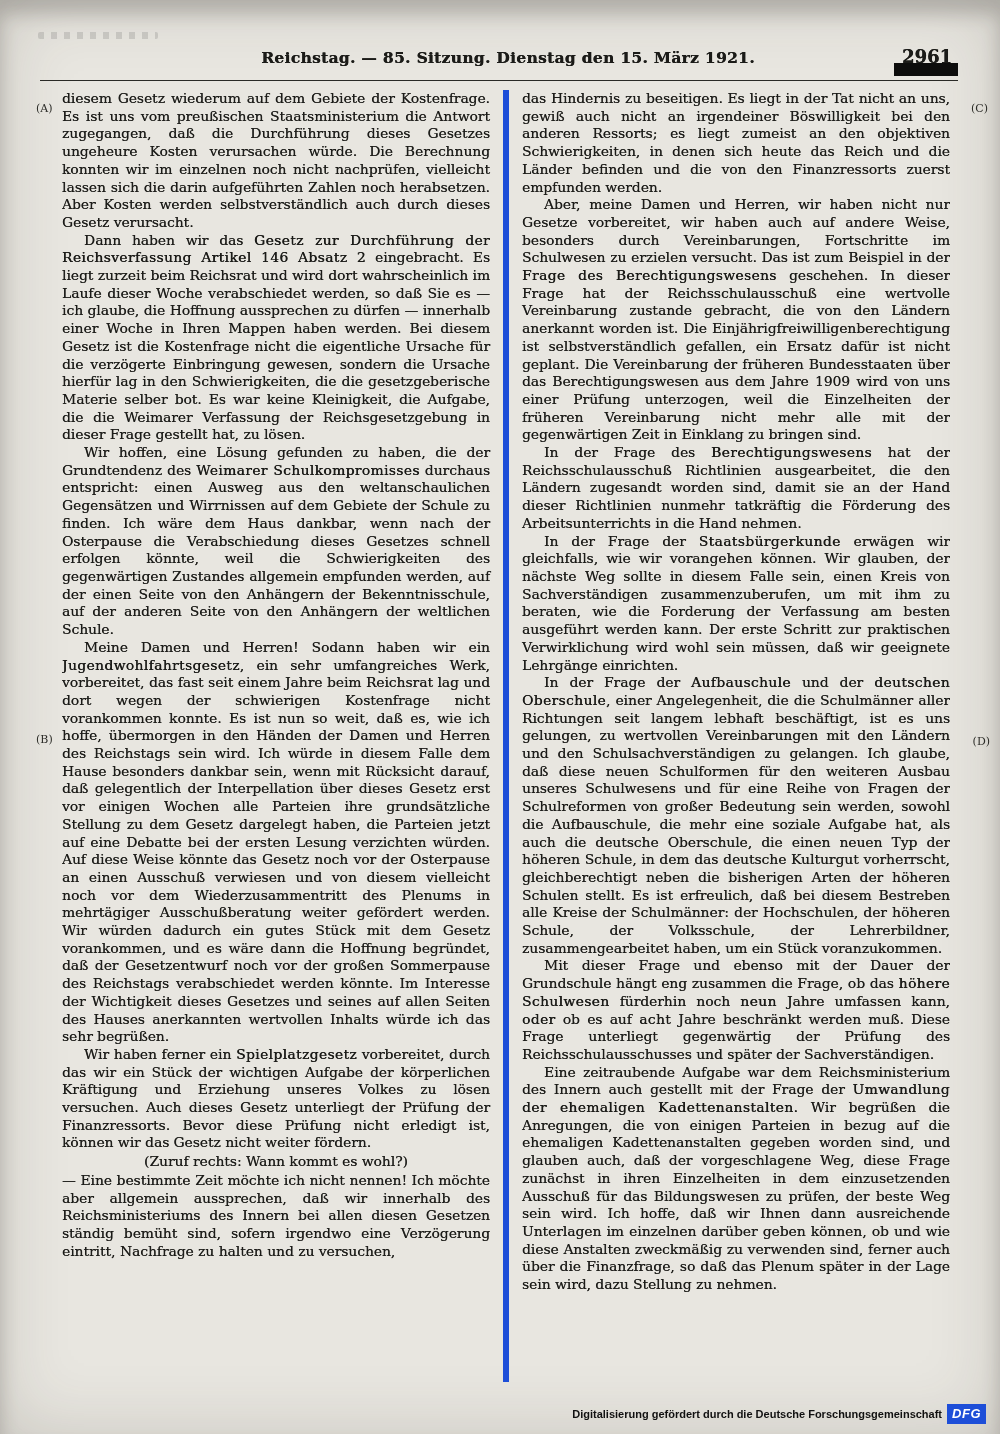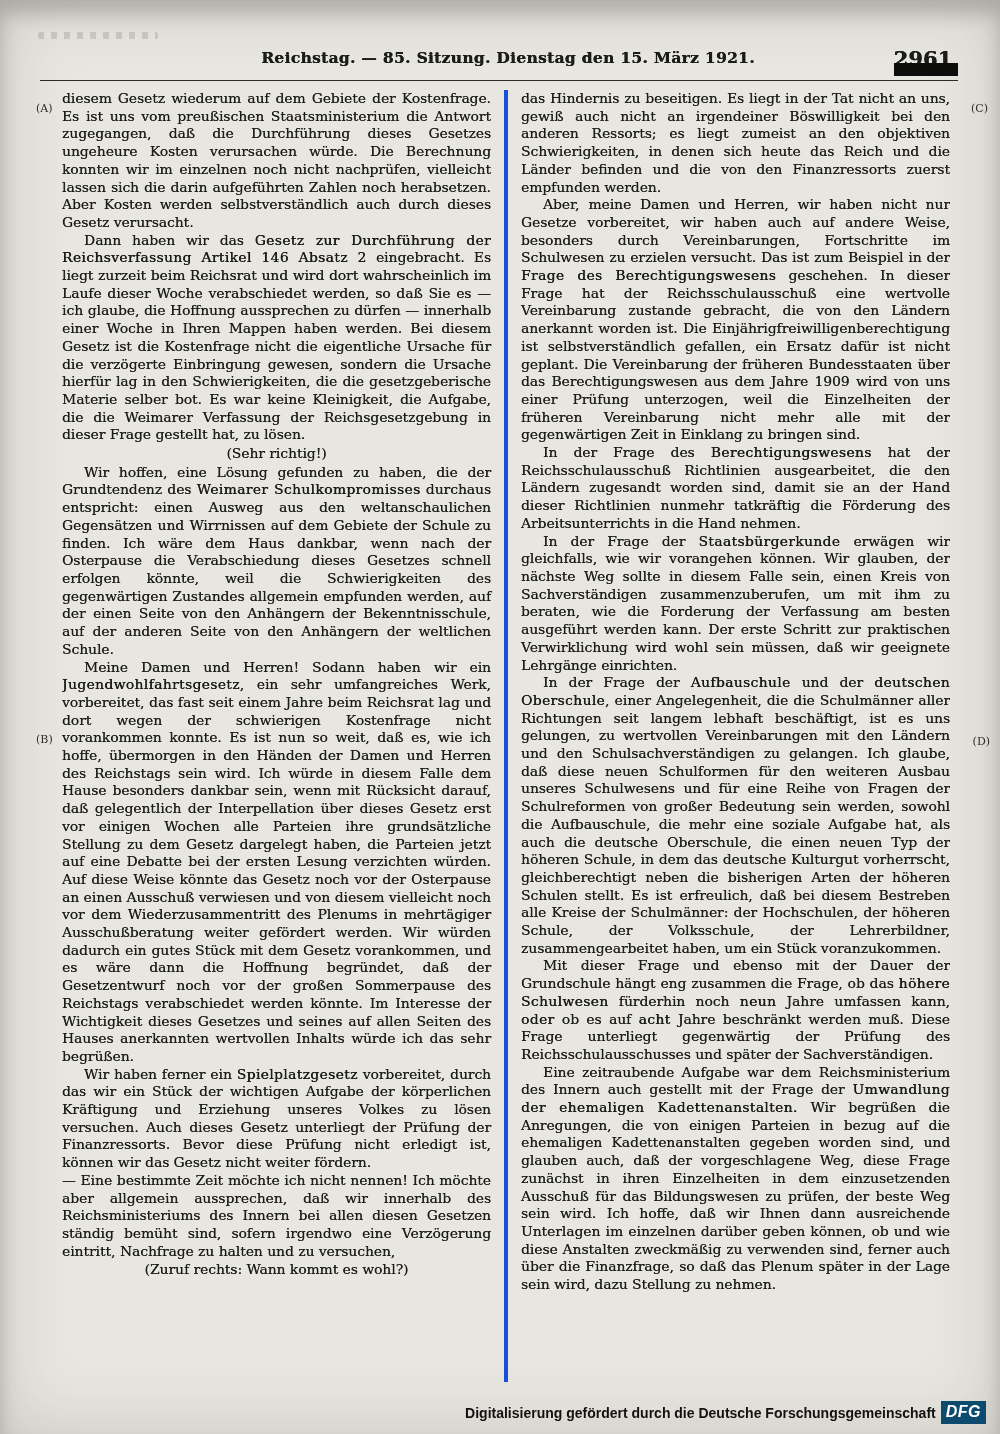--- a/index.html
+++ b/index.html
@@ -23,62 +23,62 @@
   .header{
     position:absolute;left:40px;right:40px;top:46px;height:30px;
   }
   .header-title{
     position:absolute;left:16px;right:0;top:2px;text-align:center;
     font-weight:bold;font-size:15.5px;letter-spacing:.3px;
     text-shadow:.3px 0 0 #1b1b18;
   }
   .page-number{
     position:absolute;right:8px;top:0;
-    font-weight:bold;font-size:21px;text-shadow:.4px 0 0 #1b1b18;
+    font-weight:bold;font-size:18px;text-shadow:.4px 0 0 #1b1b18;
   }
   .artifact-bar{
     position:absolute;right:2px;top:17px;width:64px;height:13px;background:#0d0d0c;
   }
   .header-rule{
     position:absolute;left:40px;right:42px;top:80px;height:0;
     border-top:1.6px solid #2a2a26;
   }
   .content{
     position:absolute;left:62px;right:50px;top:90px;bottom:52px;
     display:flex;overflow:hidden;
   }
   .col{
     width:50%;
     font-size:13.8px;line-height:17.7px;
     text-align:justify;
     text-shadow:.25px 0 0 rgba(27,27,24,.8);
   }
   .col-left{padding-right:13px;}
-  .col-right{padding-left:13px;border-left:4px solid #1d4ed8;}
+  .col-right{padding-left:13px;border-left:6px solid #1d4ed8;}
   .speaker-note{font-weight:bold;margin:0 0 2px 0;text-shadow:.35px 0 0 #1b1b18;}
   .para{margin:0;}
   .para.indent{text-indent:1.6em;}
   .para.center{text-align:center;text-indent:0;margin:1px 0;}
   .b{font-weight:normal;letter-spacing:.4px;text-shadow:.35px 0 0 #1b1b18;}
   .margin-marker{
     position:absolute;font-size:11px;color:#2c2c28;
     font-family:"DejaVu Serif","Liberation Serif",serif;
   }
   .mm-a{left:36px;top:102px;}
   .mm-b{left:36px;top:733px;}
   .mm-c{right:12px;top:102px;}
   .mm-d{right:10px;top:735px;}
   .footer{
     position:absolute;right:14px;bottom:10px;display:flex;align-items:center;gap:5px;
     font-family:"Liberation Sans","DejaVu Sans",sans-serif;
   }
-  .footer-credit{font-size:14px;font-weight:bold;color:#111;}
+  .footer-credit{font-size:11px;font-weight:bold;color:#111;}
   .dfg-logo{
-    background:#0c4a6e;color:#fff;font-weight:bold;font-style:italic;
-    font-size:16px;padding:2px 5px 3px 5px;letter-spacing:.5px;
+    background:#1d4ed8;color:#fff;font-weight:bold;font-style:italic;
+    font-size:13px;padding:2px 5px 3px 5px;letter-spacing:.5px;
   }
 </style>
 </head>
 <body>
 
 <div class="page">
 
   <div class="scan-noise"></div>
 
   <div class="header">
@@ -90,26 +90,25 @@
 
   <div class="margin-marker mm-a">(A)</div>
   <div class="margin-marker mm-b">(B)</div>
   <div class="margin-marker mm-c">(C)</div>
   <div class="margin-marker mm-d">(D)</div>
 
   <div class="content">
     <div class="col col-left">
     <p class="para"><span>diesem Gesetz wiederum auf dem Gebiete der Kostenfrage. Es ist uns vom preußischen Staatsministerium die Antwort zugegangen, daß die Durchführung dieses Gesetzes ungeheure Kosten verursachen würde. Die Berechnung konnten wir im einzelnen noch nicht nachprüfen, vielleicht lassen sich die darin aufgeführten Zahlen noch herabsetzen. Aber Kosten werden selbstverständlich auch durch dieses Gesetz verursacht.</span></p>
         <p class="para indent"><span>Dann haben wir das </span><span class="b">Gesetz zur Durchführung der Reichsverfassung Artikel 146 Absatz 2</span><span> eingebracht. Es liegt zurzeit beim Reichsrat und wird dort wahrscheinlich im Laufe dieser Woche verabschiedet werden, so daß Sie es — ich glaube, die Hoffnung aussprechen zu dürfen — innerhalb einer Woche in Ihren Mappen haben werden. Bei diesem Gesetz ist die Kostenfrage nicht die eigentliche Ursache für die verzögerte Einbringung gewesen, sondern die Ursache hierfür lag in den Schwierigkeiten, die die gesetzgeberische Materie selber bot. Es war keine Kleinigkeit, die Aufgabe, die die Weimarer Verfassung der Reichsgesetzgebung in dieser Frage gestellt hat, zu lösen.</span></p>
-        <p class="para center"><span>(Sehr richtig!)</span></p>
         <p class="para indent"><span>Wir hoffen, eine Lösung gefunden zu haben, die der Grundtendenz des </span><span class="b">Weimarer Schulkompromisses</span><span> durchaus entspricht: einen Ausweg aus den weltanschaulichen Gegensätzen und Wirrnissen auf dem Gebiete der Schule zu finden. Ich wäre dem Haus dankbar, wenn nach der Osterpause die Verabschiedung dieses Gesetzes schnell erfolgen könnte, weil die Schwierigkeiten des gegenwärtigen Zustandes allgemein empfunden werden, auf der einen Seite von den Anhängern der Bekenntnisschule, auf der anderen Seite von den Anhängern der weltlichen Schule.</span></p>
         <p class="para indent"><span>Meine Damen und Herren! Sodann haben wir ein </span><span class="b">Jugendwohlfahrtsgesetz</span><span>, ein sehr umfangreiches Werk, vorbereitet, das fast seit einem Jahre beim Reichsrat lag und dort wegen der schwierigen Kostenfrage nicht vorankommen konnte. Es ist nun so weit, daß es, wie ich hoffe, übermorgen in den Händen der Damen und Herren des Reichstags sein wird. Ich würde in diesem Falle dem Hause besonders dankbar sein, wenn mit Rücksicht darauf, daß gelegentlich der Interpellation über dieses Gesetz erst vor einigen Wochen alle Parteien ihre grundsätzliche Stellung zu dem Gesetz dargelegt haben, die Parteien jetzt auf eine Debatte bei der ersten Lesung verzichten würden. Auf diese Weise könnte das Gesetz noch vor der Osterpause an einen Ausschuß verwiesen und von diesem vielleicht noch vor dem Wiederzusammentritt des Plenums in mehrtägiger Ausschußberatung weiter gefördert werden. Wir würden dadurch ein gutes Stück mit dem Gesetz vorankommen, und es wäre dann die Hoffnung begründet, daß der Gesetzentwurf noch vor der großen Sommerpause des Reichstags verabschiedet werden könnte. Im Interesse der Wichtigkeit dieses Gesetzes und seines auf allen Seiten des Hauses anerkannten wertvollen Inhalts würde ich das sehr begrüßen.</span></p>
         <p class="para indent"><span>Wir haben ferner ein </span><span class="b">Spielplatzgesetz</span><span> vorbereitet, durch das wir ein Stück der wichtigen Aufgabe der körperlichen Kräftigung und Erziehung unseres Volkes zu lösen versuchen. Auch dieses Gesetz unterliegt der Prüfung der Finanzressorts. Bevor diese Prüfung nicht erledigt ist, können wir das Gesetz nicht weiter fördern.</span></p>
+        <p class="para center"><span>(Zuruf rechts: Wann kommt es wohl?)</span></p>
         <p class="para"><span>— Eine bestimmte Zeit möchte ich nicht nennen! Ich möchte aber allgemein aussprechen, daß wir innerhalb des Reichsministeriums des Innern bei allen diesen Gesetzen ständig bemüht sind, sofern irgendwo eine Verzögerung eintritt, Nachfrage zu halten und zu versuchen,</span></p>
-        <p class="para center"><span>(Zuruf rechts: Wann kommt es wohl?)</span></p>
       </div>
     <div class="col col-right">
         <p class="para"><span>das Hindernis zu beseitigen. Es liegt in der Tat nicht an uns, gewiß auch nicht an irgendeiner Böswilligkeit bei den anderen Ressorts; es liegt zumeist an den objektiven Schwierigkeiten, in denen sich heute das Reich und die Länder befinden und die von den Finanzressorts zuerst empfunden werden.</span></p>
         <p class="para indent"><span>Aber, meine Damen und Herren, wir haben nicht nur Gesetze vorbereitet, wir haben auch auf andere Weise, besonders durch Vereinbarungen, Fortschritte im Schulwesen zu erzielen versucht. Das ist zum Beispiel in der </span><span class="b">Frage des Berechtigungswesens</span><span> geschehen. In dieser Frage hat der Reichsschulausschuß eine wertvolle Vereinbarung zustande gebracht, die von den Ländern anerkannt worden ist. Die Einjährigfreiwilligenberechtigung ist selbstverständlich gefallen, ein Ersatz dafür ist nicht geplant. Die Vereinbarung der früheren Bundesstaaten über das Berechtigungswesen aus dem Jahre 1909 wird von uns einer Prüfung unterzogen, weil die Einzelheiten der früheren Vereinbarung nicht mehr alle mit der gegenwärtigen Zeit in Einklang zu bringen sind.</span></p>
         <p class="para indent"><span>In der Frage des </span><span class="b">Berechtigungswesens</span><span> hat der Reichsschulausschuß Richtlinien ausgearbeitet, die den Ländern zugesandt worden sind, damit sie an der Hand dieser Richtlinien nunmehr tatkräftig die Förderung des Arbeitsunterrichts in die Hand nehmen.</span></p>
         <p class="para indent"><span>In der Frage der </span><span class="b">Staatsbürgerkunde</span><span> erwägen wir gleichfalls, wie wir vorangehen können. Wir glauben, der nächste Weg sollte in diesem Falle sein, einen Kreis von Sachverständigen zusammenzuberufen, um mit ihm zu beraten, wie die Forderung der Verfassung am besten ausgeführt werden kann. Der erste Schritt zur praktischen Verwirklichung wird wohl sein müssen, daß wir geeignete Lehrgänge einrichten.</span></p>
         <p class="para indent"><span>In der Frage der </span><span class="b">Aufbauschule</span><span> und der </span><span class="b">deutschen Oberschule</span><span>, einer Angelegenheit, die die Schulmänner aller Richtungen seit langem lebhaft beschäftigt, ist es uns gelungen, zu wertvollen Vereinbarungen mit den Ländern und den Schulsachverständigen zu gelangen. Ich glaube, daß diese neuen Schulformen für den weiteren Ausbau unseres Schulwesens und für eine Reihe von Fragen der Schulreformen von großer Bedeutung sein werden, sowohl die Aufbauschule, die mehr eine soziale Aufgabe hat, als auch die deutsche Oberschule, die einen neuen Typ der höheren Schule, in dem das deutsche Kulturgut vorherrscht, gleichberechtigt neben die bisherigen Arten der höheren Schulen stellt. Es ist erfreulich, daß bei diesem Bestreben alle Kreise der Schulmänner: der Hochschulen, der höheren Schule, der Volksschule, der Lehrerbildner, zusammengearbeitet haben, um ein Stück voranzukommen.</span></p>
         <p class="para indent"><span>Mit dieser Frage und ebenso mit der Dauer der Grundschule hängt eng zusammen die Frage, ob das </span><span class="b">höhere Schulwesen</span><span> fürderhin noch </span><span class="b">neun</span><span> Jahre umfassen kann, </span><span class="b">oder</span><span> ob es auf </span><span class="b">acht</span><span> Jahre beschränkt werden muß. Diese Frage unterliegt gegenwärtig der Prüfung des Reichsschulausschusses und später der Sachverständigen.</span></p>
         <p class="para indent"><span>Eine zeitraubende Aufgabe war dem Reichsministerium des Innern auch gestellt mit der Frage der </span><span class="b">Umwandlung der ehemaligen Kadettenanstalten.</span><span> Wir begrüßen die Anregungen, die von einigen Parteien in bezug auf die ehemaligen Kadettenanstalten gegeben worden sind, und glauben auch, daß der vorgeschlagene Weg, diese Frage zunächst in ihren Einzelheiten in dem einzusetzenden Ausschuß für das Bildungswesen zu prüfen, der beste Weg sein wird. Ich hoffe, daß wir Ihnen dann ausreichende Unterlagen im einzelnen darüber geben können, ob und wie diese Anstalten zweckmäßig zu verwenden sind, ferner auch über die Finanzfrage, so daß das Plenum später in der Lage sein wird, dazu Stellung zu nehmen.</span></p>
       </div>

